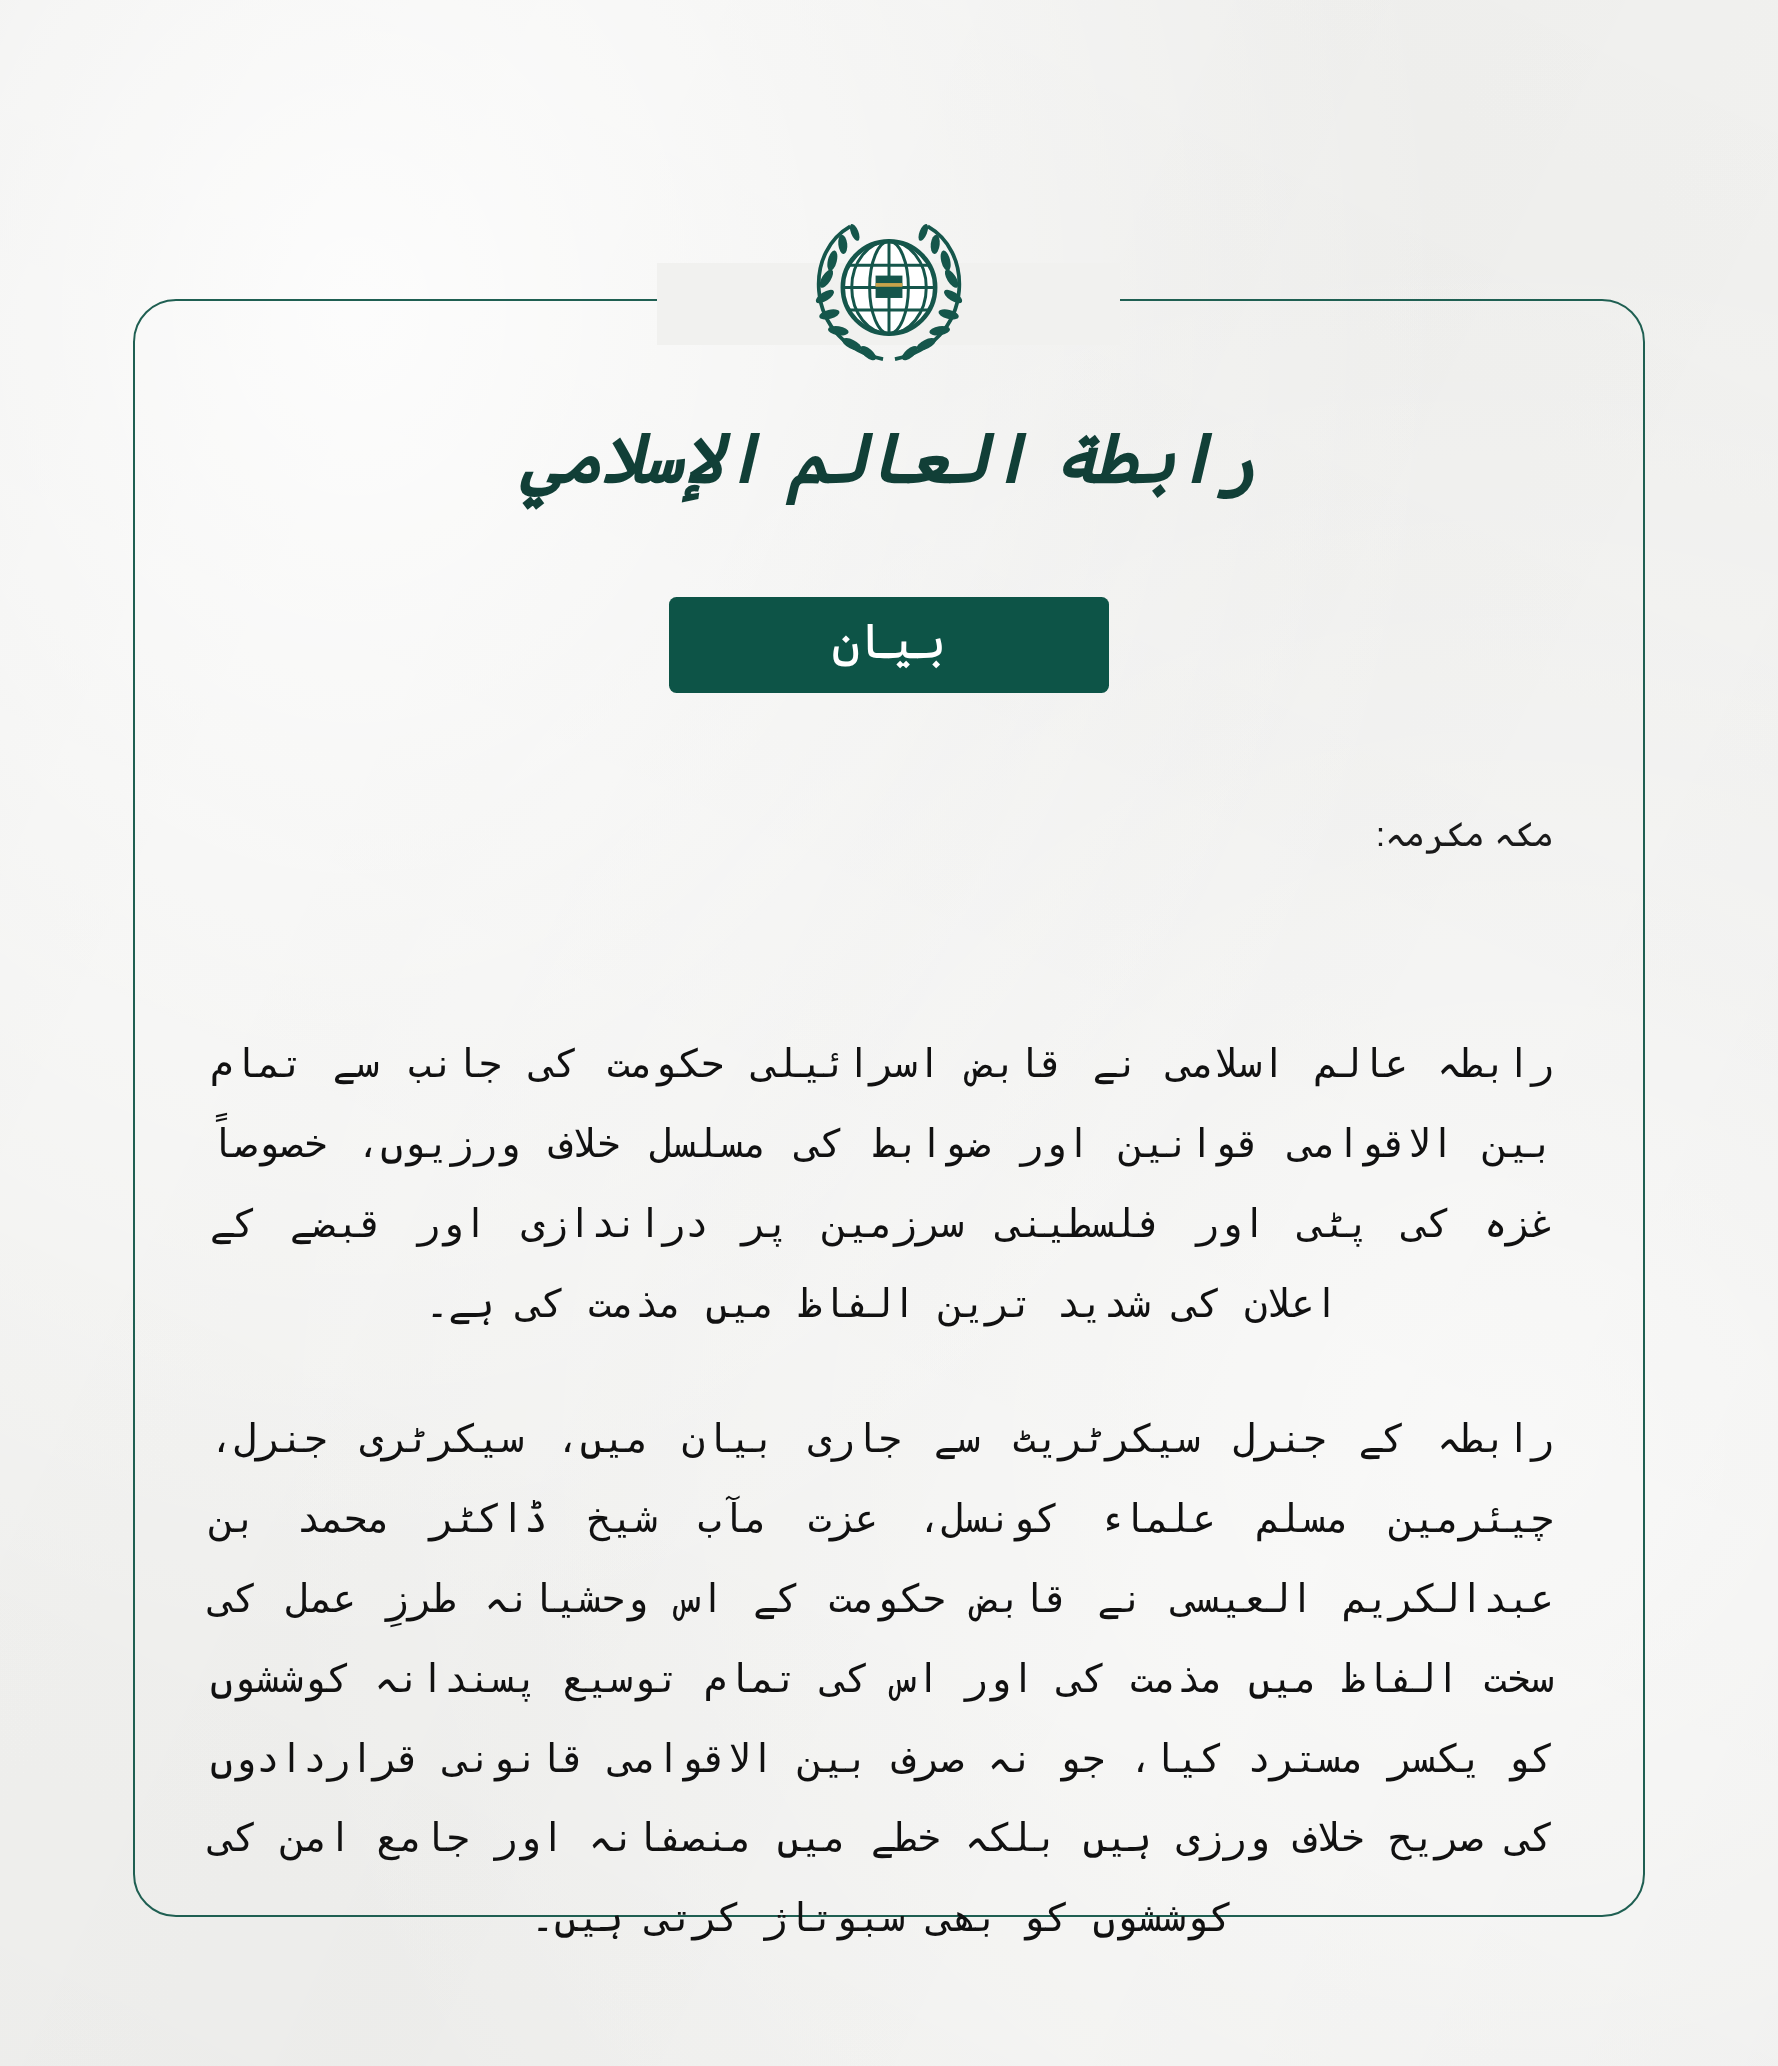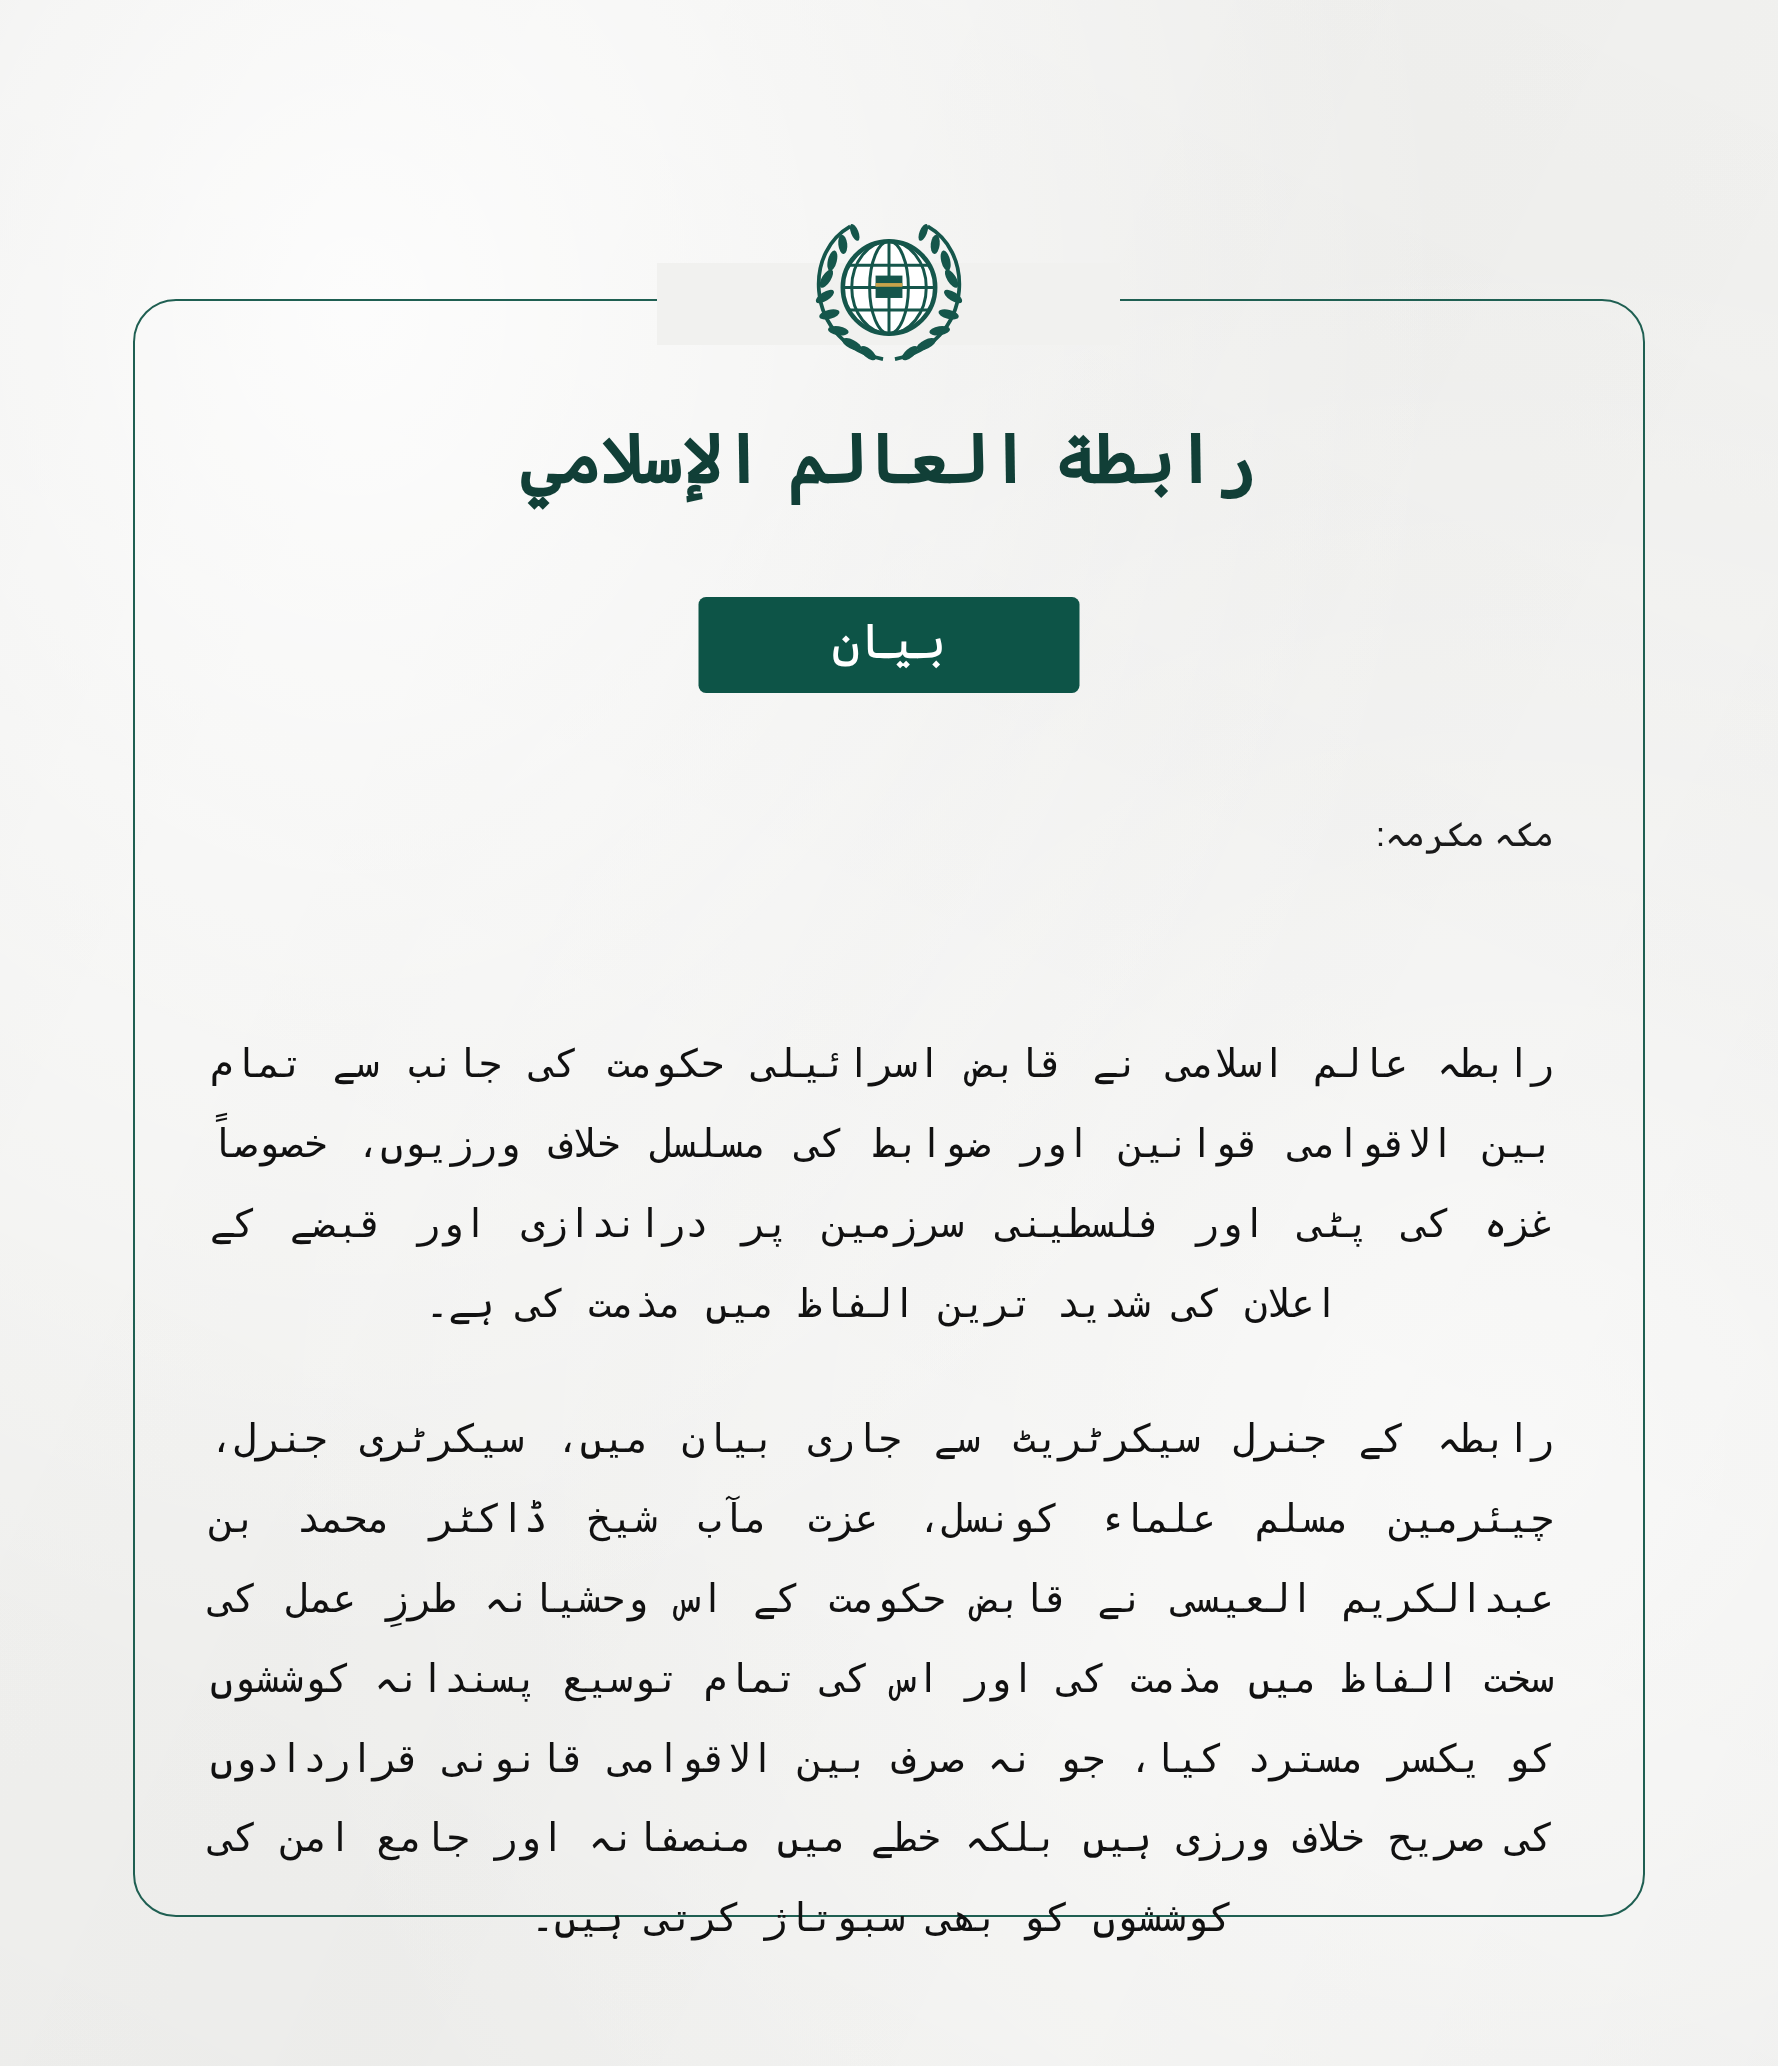--- a/index.html
+++ b/index.html
@@ -68,36 +68,37 @@
     color: #0f4a3f;
   }
   .wordmark-ar {
     font-size: 69px;
     line-height: 1.15;
     letter-spacing: -1.5px;
     font-family: "DejaVu Serif", serif;
     font-weight: 700;
     color: #113f37;
     white-space: nowrap;
+    font-style: italic;
   }
   .wordmark-ar2 {
     margin-top: 6px;
     font-size: 30px;
     letter-spacing: 4.5px;
     font-family: "DejaVu Serif", serif;
     color: #17544a;
     white-space: nowrap;
   }
 
   .badge {
     position: absolute;
     left: 50%;
     top: 597px;
     transform: translateX(-50%);
-    width: 381px;
+    width: 440px;
     height: 96px;
     background: #0d5447;
     border-radius: 7.5px;
     display: flex;
     align-items: center;
     justify-content: center;
   }
   .badge span {
     color: #ffffff;
     font-size: 49px;

